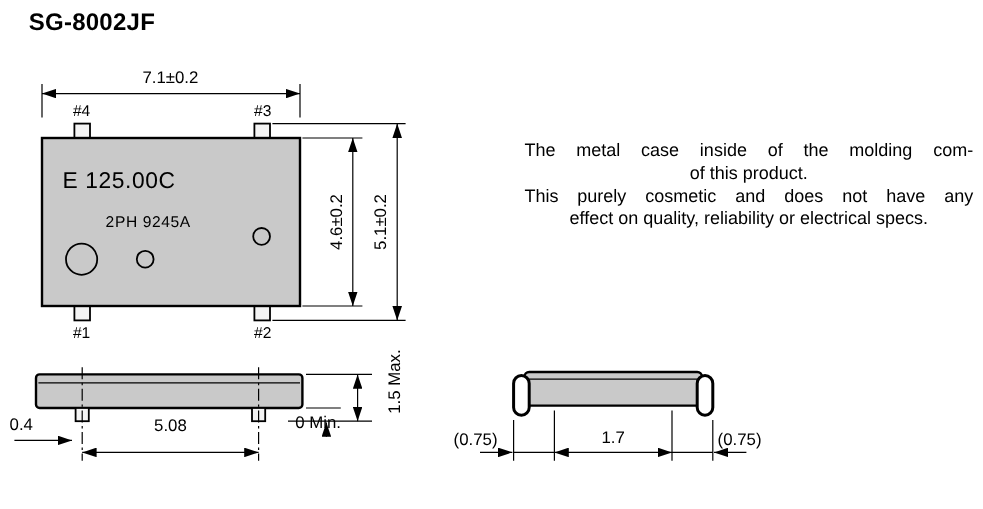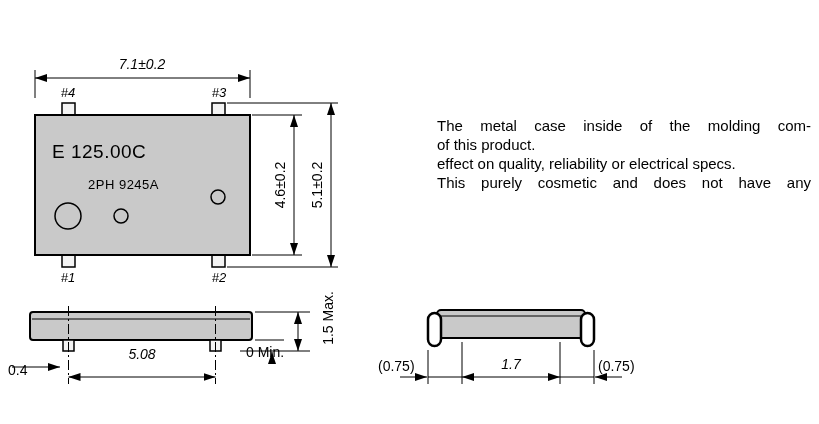--- a/index.html
+++ b/index.html
@@ -3,29 +3,29 @@
 <meta charset="utf-8">
 <style>
   :root { --body-fill:#c9c9c9; --line-color:#000000; }
   * { box-sizing:border-box; }
   html,body { margin:0; padding:0; background:#ffffff; }
   .canvas {
     position:relative; width:819px; height:424px; background:#fff;
     font-family:"Liberation Sans", sans-serif; color:#000; overflow:hidden;
   }
   .abs { position:absolute; white-space:nowrap; }
-  .t-center { transform:translateX(-50%);font-style:italic; }
+  .t-center { transform:translateX(-50%); }
   .rot { transform:translate(-50%,-50%) rotate(-90deg); }
   .title { font-weight:bold; font-size:20px; letter-spacing:0.2px; }
   .dim { font-size:14px; }
   .pin { font-size:13px; }
   .mark1 { font-size:19px; font-weight:normal; letter-spacing:0.5px; }
   .mark2 { font-size:13px; font-weight:normal; letter-spacing:0.5px; }
   .note { font-size:15px; line-height:19px; width:374px; white-space:normal; }
-  .note-line { white-space:nowrap; }
+  .note-line { white-space:nowrap;text-align:center; }
   .note-line.just { text-align:justify; text-align-last:justify; width:100%; }
   svg { position:absolute; left:0; top:0; }
   .body-fill { fill:var(--body-fill); stroke:var(--line-color); stroke-width:2; }
   .pin-fill  { fill:#f4f4f4; stroke:var(--line-color); stroke-width:1.5; }
   .thin  { stroke:var(--line-color); stroke-width:1; fill:none; }
   .med   { stroke:var(--line-color); stroke-width:1.5; fill:none; }
   .lead  { stroke:var(--line-color); stroke-width:2.5; fill:#ffffff; }
   .cl    { stroke:var(--line-color); stroke-width:1; fill:none; stroke-dasharray:10 3 2 3; }
 </style>
 </head>
@@ -114,39 +114,40 @@
       <g>
         <line x1="400" y1="377" x2="427" y2="377" class="thin" marker-end="url(#arr)"></line>
         <line x1="428" y1="377" x2="462" y2="377" class="thin"></line>
         <line x1="462" y1="377" x2="560" y2="377" class="thin" marker-start="url(#arr)" marker-end="url(#arr)"></line>
         <line x1="560" y1="377" x2="594" y2="377" class="thin"></line>
         <line x1="622" y1="377" x2="595" y2="377" class="thin" marker-end="url(#arr)"></line>
       </g>
     </g>
   </svg>
 
+  <div class="abs title" style="left:24px; top:8px">SG-8002JF</div>
 
   <div class="abs dim t-center" style="left:142px; top:56px">7.1±0.2</div>
   <div class="abs pin t-center" style="left:68px;  top:85px">#4</div>
   <div class="abs pin t-center" style="left:219px; top:85px">#3</div>
   <div class="abs pin t-center" style="left:68px;  top:270px">#1</div>
   <div class="abs pin t-center" style="left:219px; top:270px">#2</div>
   <div class="abs mark1" style="left:52px; top:141px">E 125.00C</div>
   <div class="abs mark2" style="left:88px; top:177px">2PH 9245A</div>
   <div class="abs dim rot" style="left:280px; top:185px">4.6±0.2</div>
   <div class="abs dim rot" style="left:317px; top:185px">5.1±0.2</div>
 
   <div class="abs note" style="left:437px; top:116px">
     <div class="note-line just">The metal case inside of the molding com-</div>
     <div class="note-line">of this product.</div>
+    <div class="note-line just">This purely cosmetic and does not have any</div>
     <div class="note-line">effect on quality, reliability or electrical specs.</div>
-    <div class="note-line just">This purely cosmetic and does not have any</div>
   </div>
 
-  <div class="abs dim" style="left:8px; top:362px">0.4</div>
+  <div class="abs dim" style="left:8px; top:345px">0.4</div>
   <div class="abs dim t-center" style="left:142px; top:346px">5.08</div>
   <div class="abs dim rot" style="left:328px; top:318px">1.5 Max.</div>
   <div class="abs dim" style="left:246px; top:344px">0 Min.</div>
 
   <div class="abs dim" style="left:378px; top:358px">(0.75)</div>
   <div class="abs dim t-center" style="left:511px; top:356px">1.7</div>
   <div class="abs dim" style="left:598px; top:358px">(0.75)</div>
 
 </div>
 

